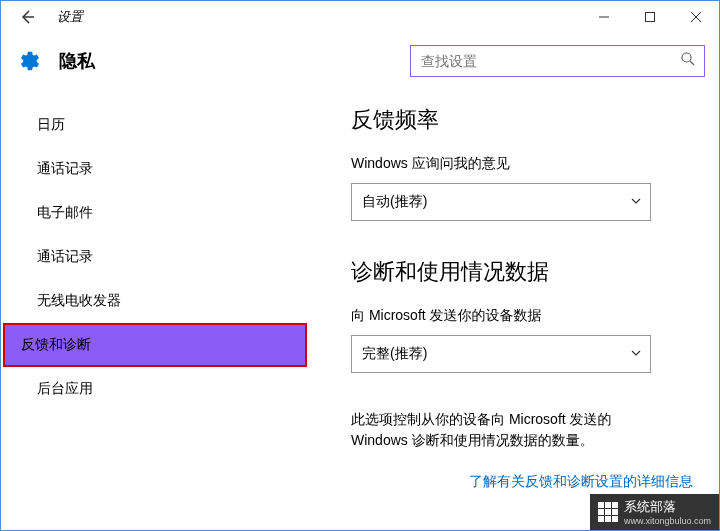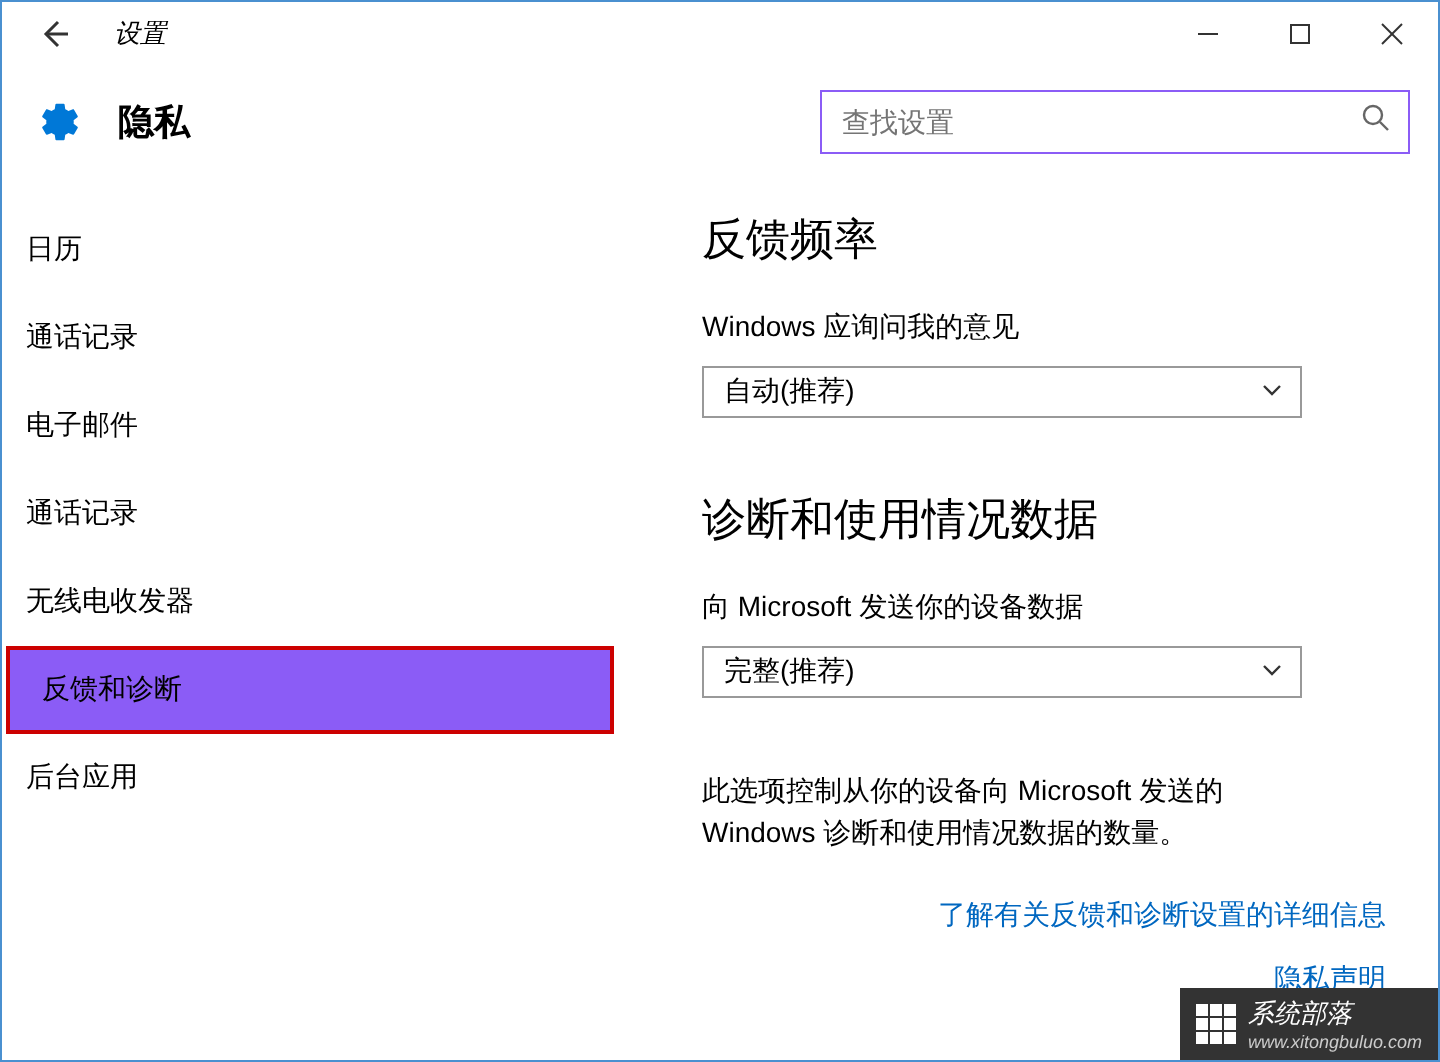--- a/index.html
+++ b/index.html
@@ -14,33 +14,33 @@
     
     .header-row { height: 44px; display: flex; align-items: center; padding: 0 14px 0 18px; margin-top: 6px; }
     .gear-icon { width: 22px; height: 22px; color: #0078d7; }
     .page-title { margin-left: 18px; font-size: 18px; font-weight: 600; color: #000; }
     .search-box { margin-left: auto; width: 295px; height: 32px; border: 1px solid #8b5cf6; display: flex; align-items: center; padding: 0 8px 0 10px; }
     .search-box input { border: none; outline: none; flex: 1; font-size: 14px; color: #666; background: transparent; }
     .search-icon { color: #666; }
     
     .content { display: flex; height: calc(100% - 82px); }
     .sidebar { width: 310px; padding-top: 20px; overflow-y: auto; }
-    .sidebar-item { height: 44px; display: flex; align-items: center; padding-left: 12px; font-size: 14px; color: #000; cursor: pointer; }
+    .sidebar-item { height: 44px; display: flex; align-items: center; padding-left: 36px; font-size: 14px; color: #000; cursor: pointer; }
     .sidebar-item.selected { background: #8b5cf6; }
     .sidebar-item.highlighted { outline: 2px solid #c00; outline-offset: -2px; margin: 0 4px 0 2px; padding-left: 18px; }
     
     .main { flex: 1; padding: 22px 26px 0 40px; overflow-y: auto; }
     .section-title { font-size: 22px; font-weight: 400; color: #000; margin-bottom: 20px; }
     .field-label { font-size: 14px; color: #000; margin-bottom: 10px; }
-    .select-box { width: 300px; height: 26px; border: 1px solid #999; display: flex; align-items: center; padding: 0 8px 0 10px; font-size: 14px; cursor: pointer; margin-bottom: 36px; background: #fff; }
+    .select-box { width: 300px; height: 38px; border: 1px solid #999; display: flex; align-items: center; padding: 0 8px 0 10px; font-size: 14px; cursor: pointer; margin-bottom: 36px; background: #fff; }
     .select-box .chev { margin-left: auto; }
     .desc-text { font-size: 14px; color: #000; line-height: 1.5; max-width: 320px; margin-bottom: 22px; }
     .link { font-size: 14px; color: #0067c0; cursor: pointer; display: block; margin-bottom: 14px; text-align: right; }
     
-    .watermark { position: absolute; right: 0; bottom: 0; background: #333; color: #fff; padding: 4px 8px; font-size: 13px; display: flex; align-items: center; gap: 6px; font-style: italic; }
+    .watermark { position: absolute; right: 0; bottom: 0; background: #333; color: #fff; padding: 4px 8px; font-size: 13px; display: flex; align-items: center; gap: 6px; }
     .wm-logo { display: grid; grid-template-columns: repeat(3, 6px); grid-template-rows: repeat(3, 6px); gap: 1px; }
     .wm-logo span { background: #fff; }
     .wm-text small { font-size: 9px; display: block; color: #ccc; }
   </style>
 </head>
 <body>
 
 <div class="titlebar">
   <div class="back-btn">
     <svg width="16" height="16" viewBox="0 0 16 16">

